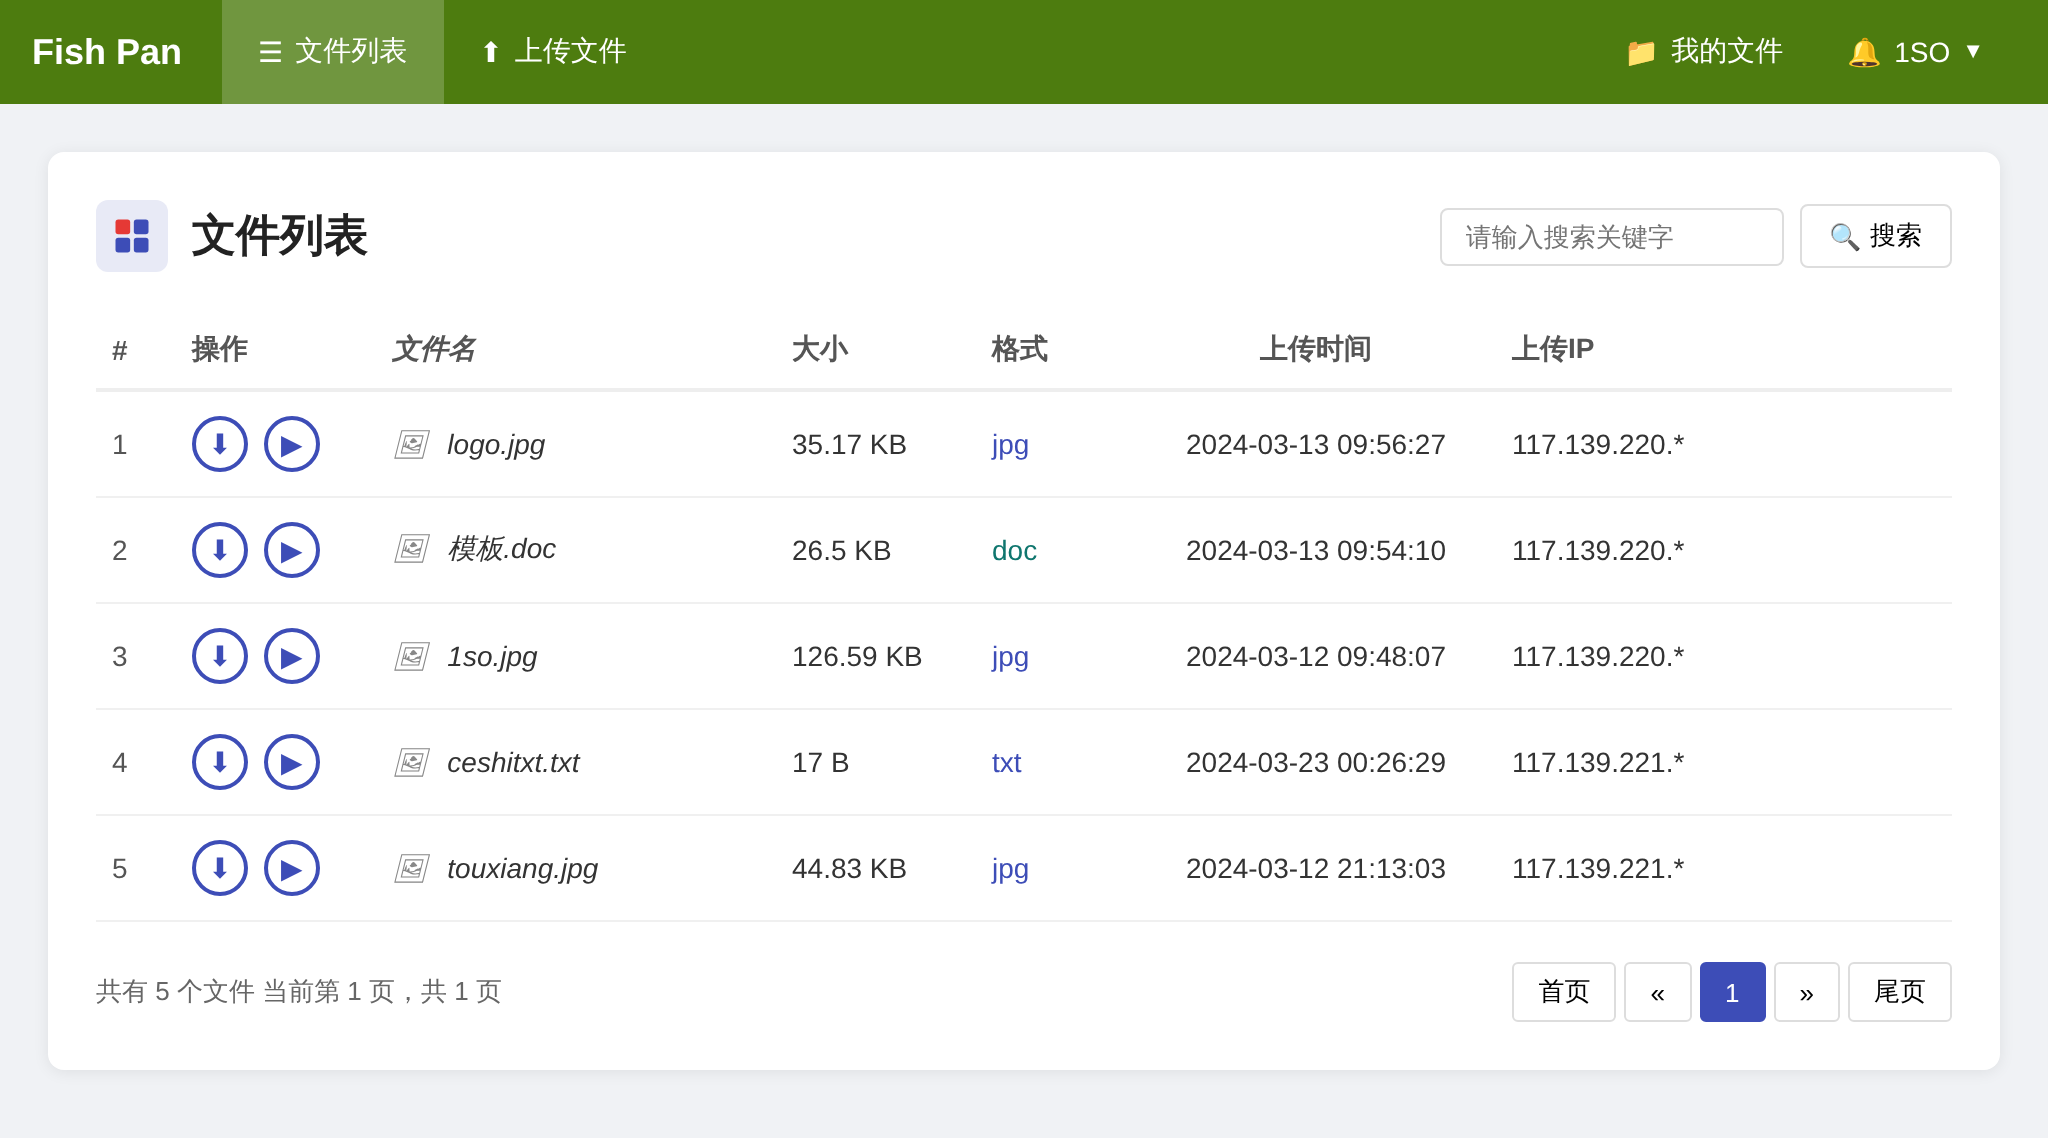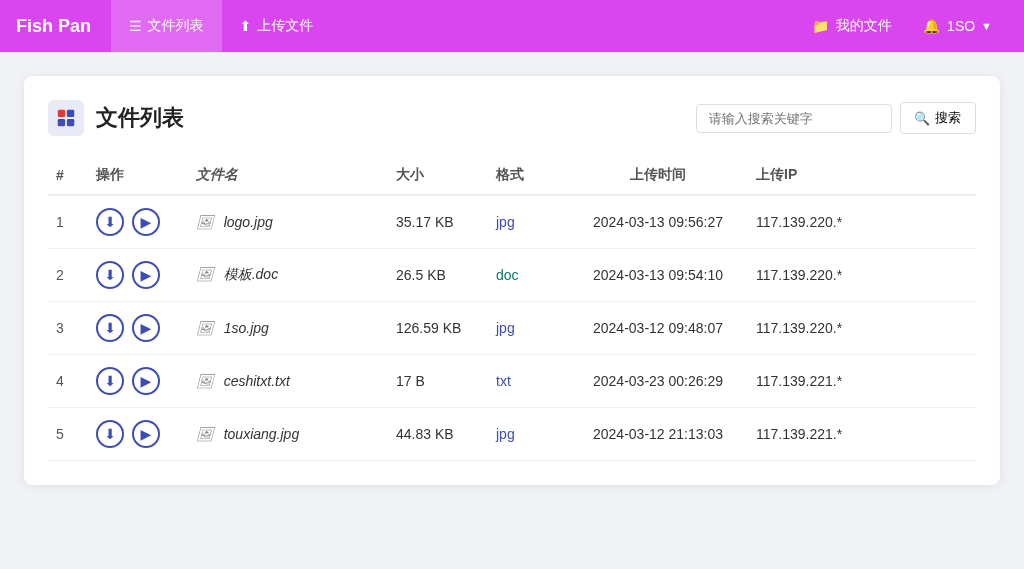--- a/index.html
+++ b/index.html
@@ -1,20 +1,20 @@
 <!DOCTYPE html>
 <html><head>
   <meta charset="utf-8">
   <style>
     * { box-sizing: border-box; margin: 0; padding: 0; }
     body { font-family: 'Microsoft YaHei', Arial, sans-serif; background: #f0f2f5; font-size: 14px; color: #333; }
 
     
     .navbar {
-      background: #d946ef;
+      background: #4d7c0f;
       height: 52px;
       display: flex;
       align-items: center;
       padding: 0 16px;
       gap: 0;
     }
     .navbar-brand {
       color: #fff;
       font-size: 18px;
       font-weight: bold;
@@ -87,21 +87,21 @@
     }
     .search-area {
       display: flex;
       align-items: center;
       gap: 8px;
     }
     .search-input {
       border: 1px solid #ddd;
       border-radius: 4px;
       padding: 6px 12px;
-      width: 196px;
+      width: 172px;
       font-size: 13px;
       color: #999;
       outline: none;
     }
     .search-btn {
       background: #fff;
       border: 1px solid #ddd;
       border-radius: 4px;
       padding: 6px 14px;
       cursor: pointer;
@@ -352,20 +352,30 @@
     <td class="col-size">44.83 KB</td>
     <td class="col-format">
       <a class="format-link" style="color:#3d4db7">jpg</a>
     </td>
     <td class="col-time">2024-03-12 21:13:03</td>
     <td class="col-ip">117.139.221.*</td>
   </tr>
         </tbody>
     </table>
 
+    <div class="pagination-area">
+      <div class="pagination-info">共有 5 个文件 当前第 1 页，共 1 页</div>
+      <div class="pagination-btns" id="pagination-btns">
+      <button class="page-btn">首页</button>
+          <button class="page-btn">«</button>
+          <button class="page-btn active">1</button>
+          <button class="page-btn">»</button>
+          <button class="page-btn">尾页</button>
+        </div>
+    </div>
 
   </div>
 </div>
 
 <div class="footer">
   
   
 </div>
 
 </body></html>

